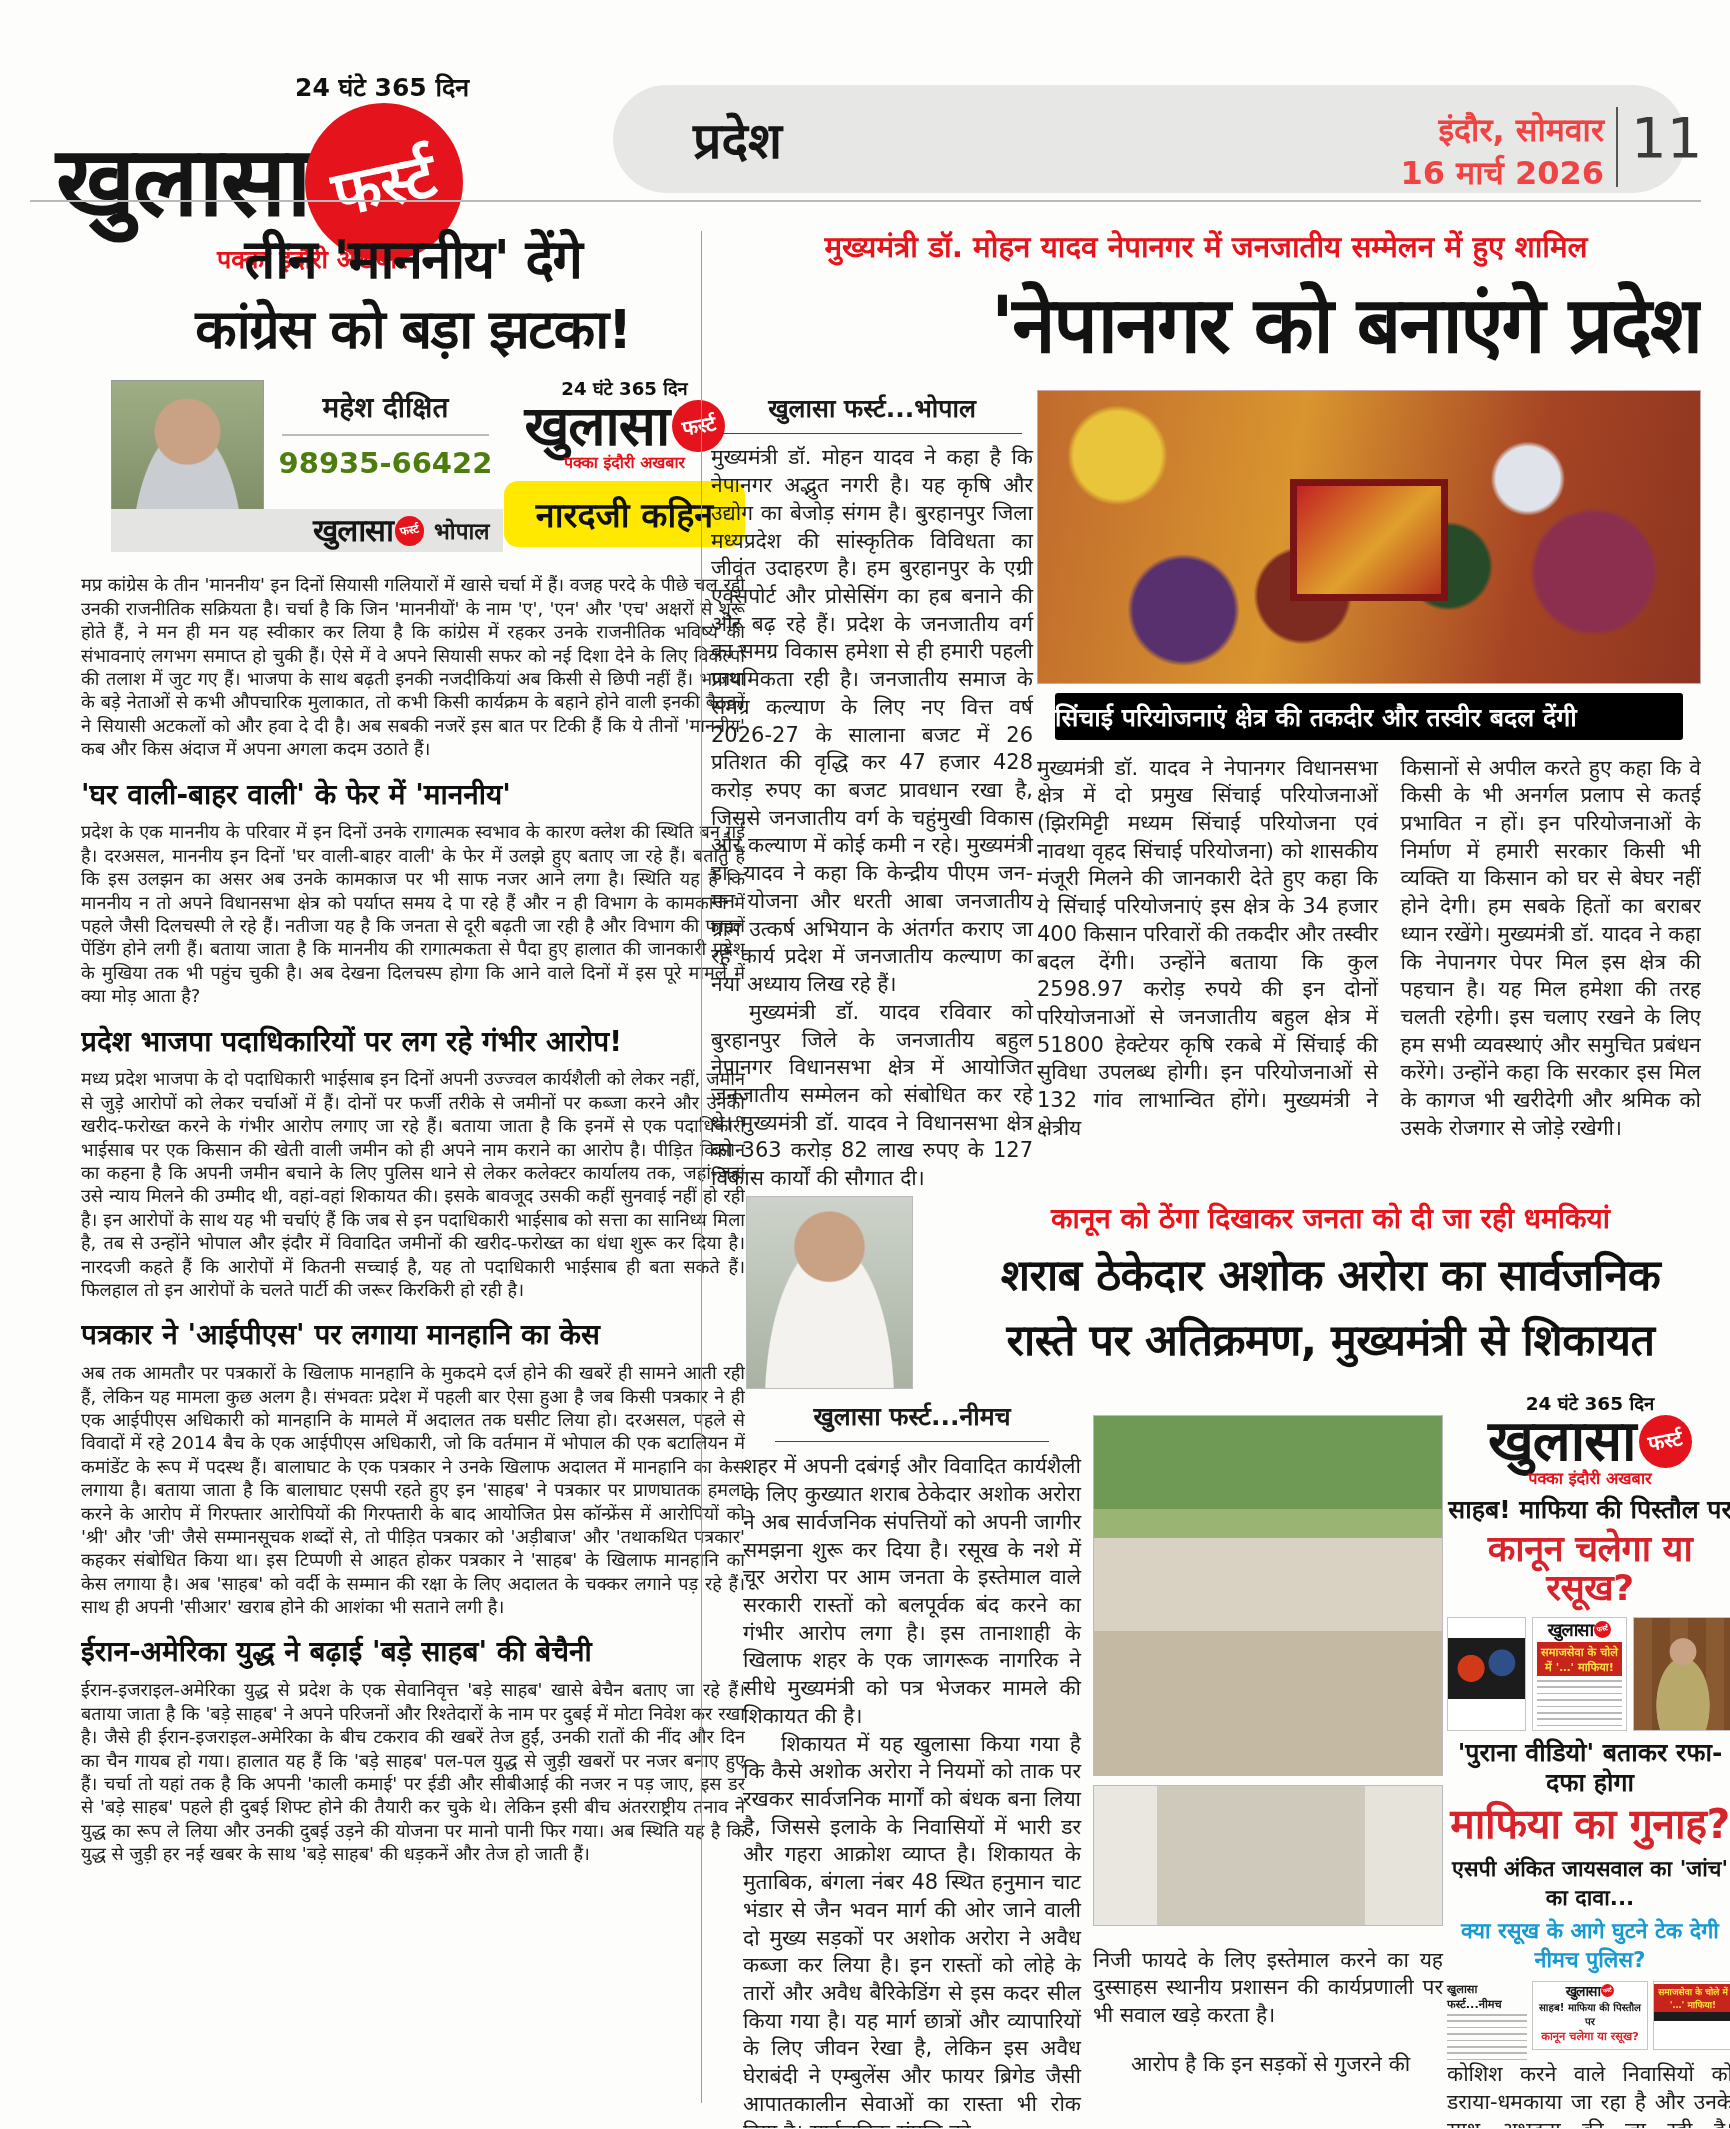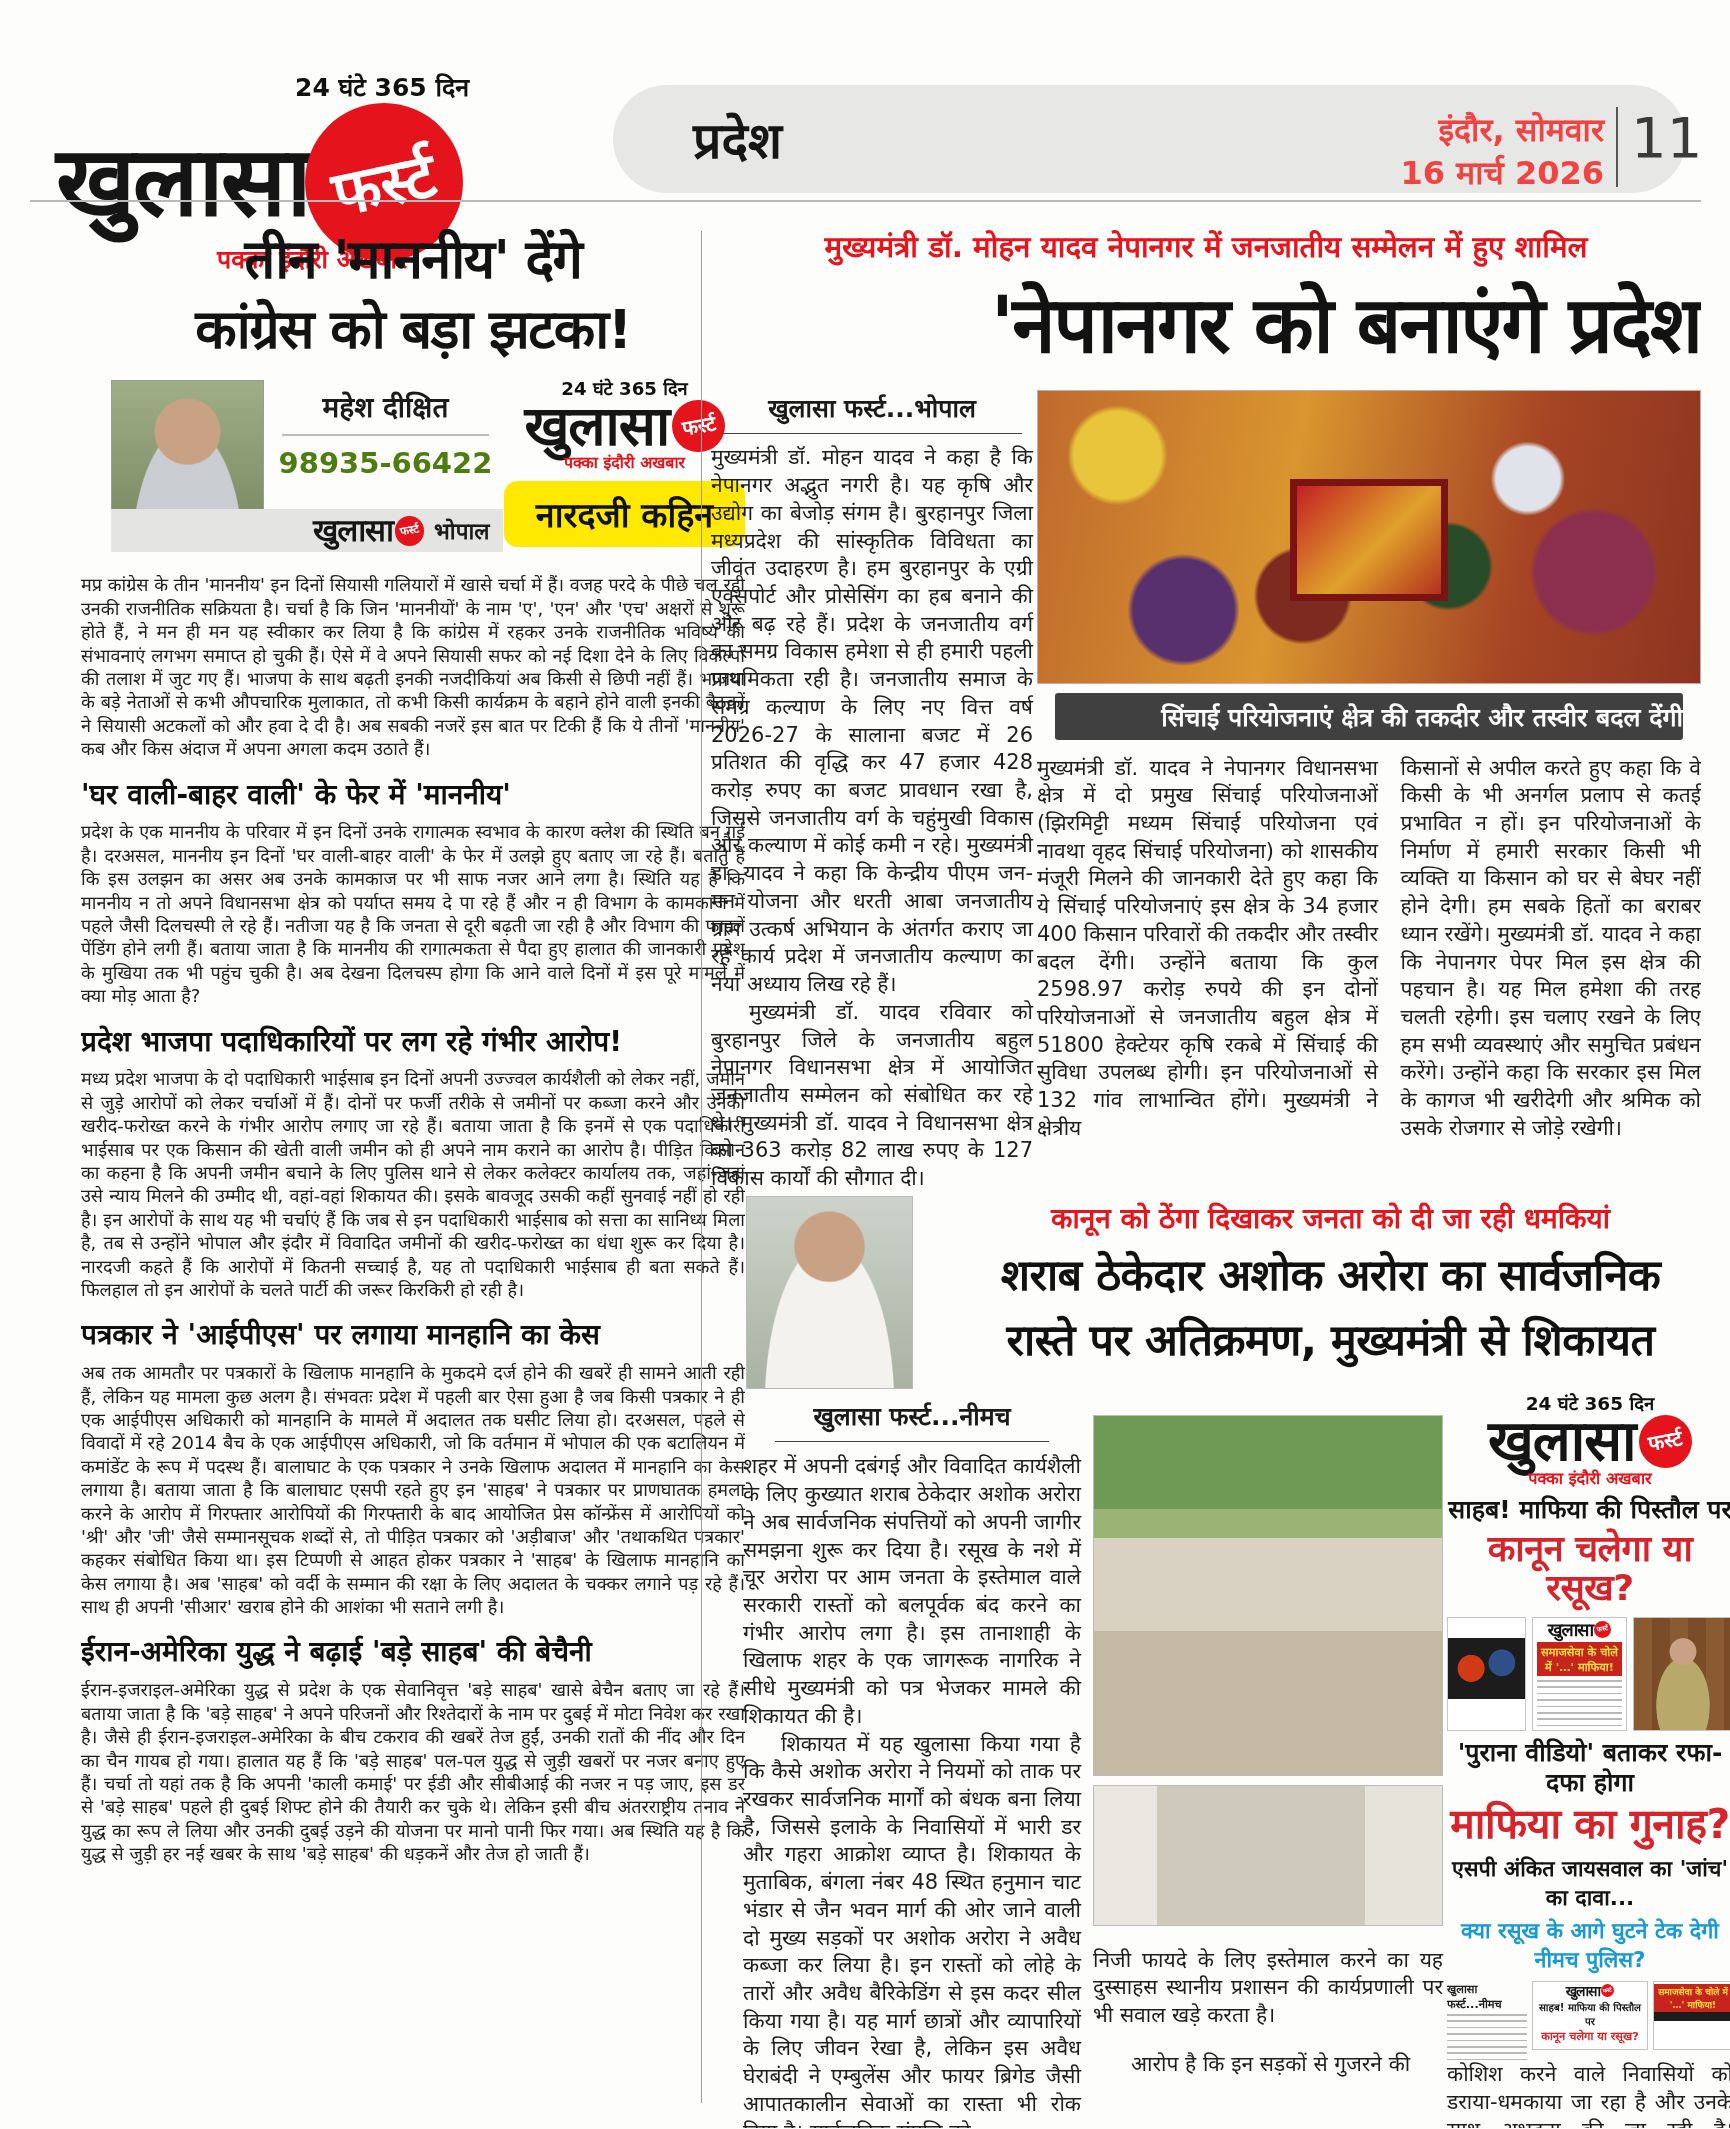--- a/index.html
+++ b/index.html
@@ -74,22 +74,22 @@
       background:
         radial-gradient(circle at 12% 22%,#e8c53a 0 7%,rgba(0,0,0,0) 8%),
         radial-gradient(circle at 22% 75%,#58306e 0 9%,rgba(0,0,0,0) 10%),
         radial-gradient(circle at 40% 70%,#7d2b20 0 10%,rgba(0,0,0,0) 11%),
         radial-gradient(circle at 62% 60%,#274a28 0 9%,rgba(0,0,0,0) 10%),
         radial-gradient(circle at 84% 62%,#8c2f4e 0 10%,rgba(0,0,0,0) 11%),
         radial-gradient(circle at 74% 30%,#e0e4ea 0 6%,rgba(0,0,0,0) 7%),
         linear-gradient(100deg,#c06a2d,#d9952f 38%,#a64524 72%,#8d3420);position:relative;}
   .main-photo::after{content:"";position:absolute;left:38%;top:30%;width:24%;height:42%;
         background:linear-gradient(135deg,#c22121,#e0a12c 55%,#b3321c);border:7.5px solid #7a1313;box-sizing:border-box;}
-  .photo-caption{margin:8.6px 18px 0;background:#404040;color:#fff;font-weight:800;font-size:25px;
-                 text-align:right;padding:6.4px 0;border-radius:3.2px;}
+  .photo-caption{margin:8.6px 18px 0;background:#000000;color:#fff;font-weight:800;font-size:25px;
+                 text-align:left;padding:6.4px 0;border-radius:3.2px;}
   .cols23{display:flex;gap:22.5px;margin-top:15px;}
   .mcol2{width:341px;flex:none;}
   .mcol3{flex:1;}
 
   
   #second-article{position:absolute;left:743px;top:1190px;width:990px;height:938px;overflow:hidden;}
   .sa-portrait{position:absolute;left:3.2px;top:6.4px;width:167px;height:193px;border:0.5px solid #bbb;box-sizing:border-box;
       background:radial-gradient(circle at 50% 26%,#c9a184 0 21%,rgba(0,0,0,0) 22%),
                  radial-gradient(ellipse at 50% 110%,#f3f2ee 0 55%,rgba(0,0,0,0) 56%),
                  linear-gradient(#cdd3ca,#a9b2a3);}

